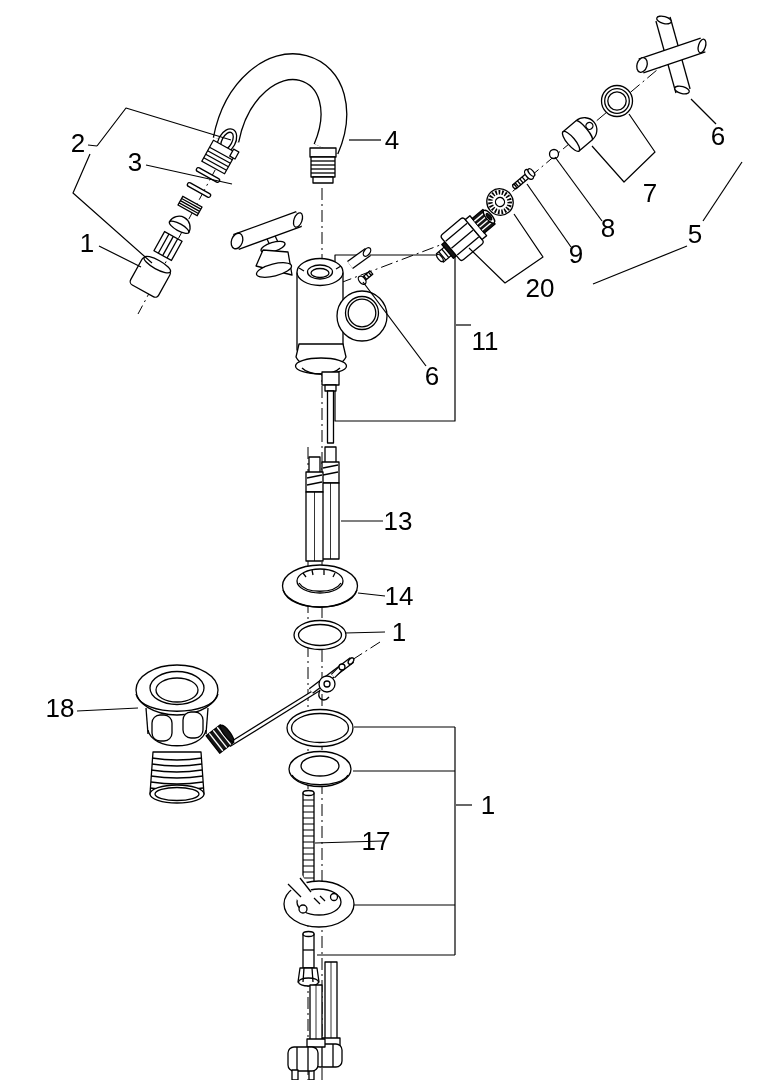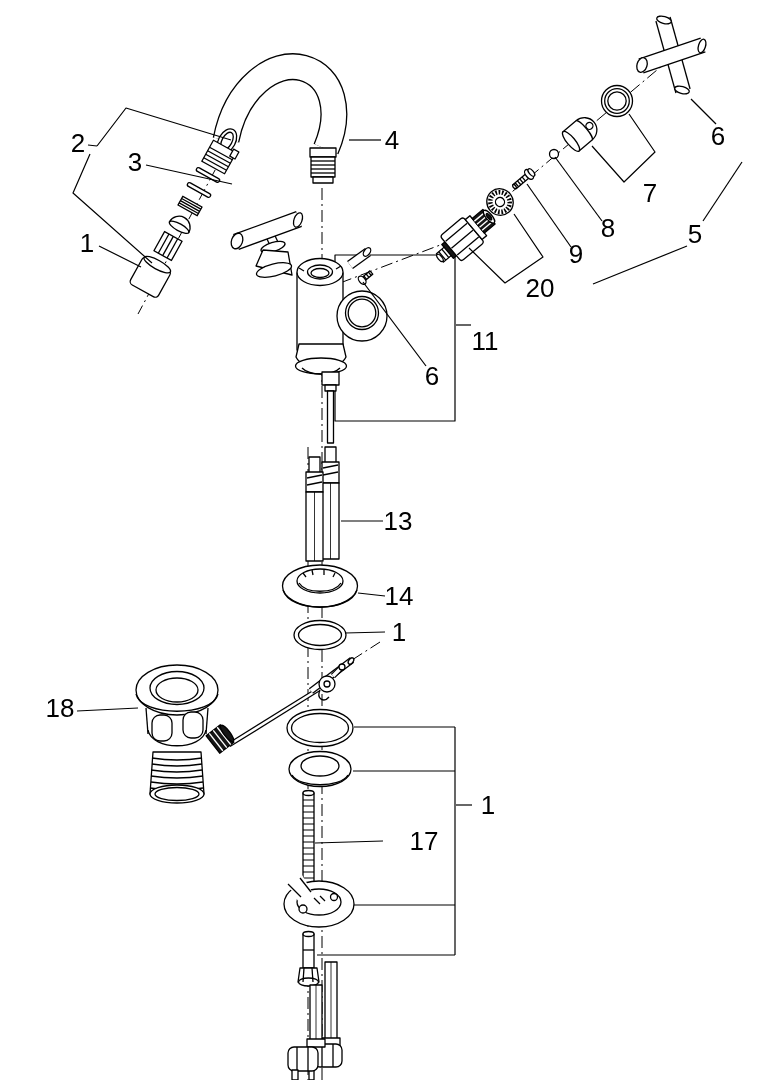--- a/index.html
+++ b/index.html
@@ -351,16 +351,16 @@
 <div class="plabel" style="left:650px;top:193px">7</div>
 <div class="plabel" style="left:608px;top:228px">8</div>
 <div class="plabel" style="left:576px;top:254px">9</div>
 <div class="plabel" style="left:540px;top:288px">20</div>
 <div class="plabel" style="left:485px;top:341px">11</div>
 <div class="plabel" style="left:432px;top:376px">6</div>
 <div class="plabel" style="left:398px;top:521px">13</div>
 <div class="plabel" style="left:399px;top:596px">14</div>
 <div class="plabel" style="left:399px;top:632px">1</div>
 <div class="plabel" style="left:488px;top:805px">1</div>
-<div class="plabel" style="left:424px;top:841px">17</div>
+<div class="plabel" style="left:376px;top:841px">17</div>
 <div class="plabel" style="left:60px;top:708px">18</div>
 
 </div>
 
 </body></html>

